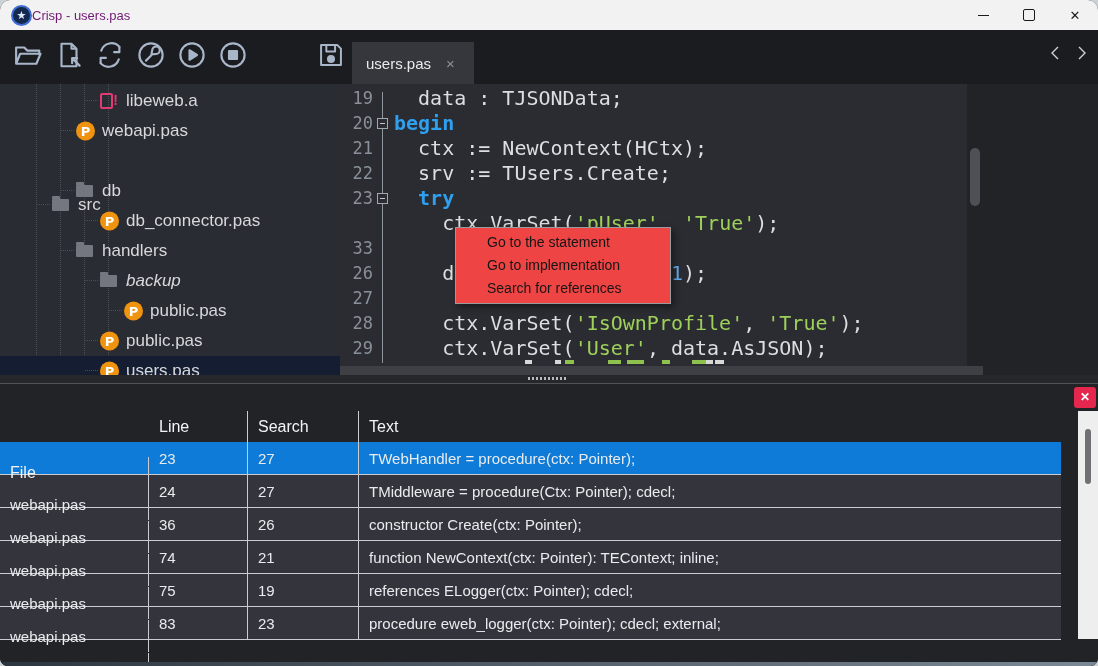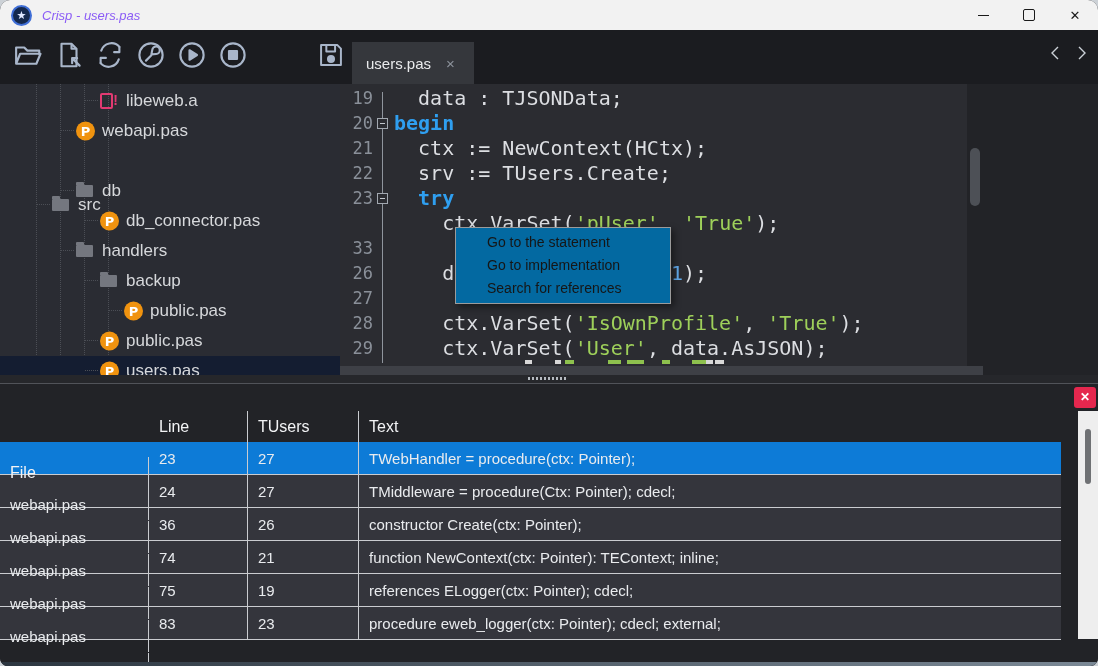--- a/index.html
+++ b/index.html
@@ -1,21 +1,21 @@
 <!DOCTYPE html>
 <html><head>
 <meta charset="utf-8">
 <style>
   html,body{margin:0;padding:0;background:#ccd1d6;font-family:"Liberation Sans",sans-serif;}
   .window{position:relative;width:1098px;height:666px;margin:0 auto;border-radius:10px 10px 8px 8px;overflow:hidden;background:#222327;}
 
   
   .titlebar{position:absolute;top:0;left:0;right:0;height:30px;background:#f2f2f2;display:flex;align-items:center;}
   .logo{width:21px;height:21px;border-radius:50%;background:#14294e;border:2px solid #3f6ed6;box-sizing:border-box;margin-left:11px;color:#dfe8ff;font-size:11px;line-height:17px;text-align:center;}
-  .title{margin-left:10px;font-size:13px;color:#8b5cf6;font-style:italic;}
+  .title{font-size:13px;color:#701a75;}
   .win-controls{margin-left:auto;display:flex;height:100%;}
   .wbtn{width:46px;display:flex;align-items:center;justify-content:center;}
   .g-minimize{width:11px;height:1px;background:#1a1a1a;}
   .g-maximize{width:10px;height:10px;border:1px solid #1a1a1a;border-radius:2px;}
   .g-close::after{content:"\2715";font-size:13px;color:#1a1a1a;}
 
   
   .toolbar{position:absolute;top:30px;left:0;right:0;height:54px;background:#1b1c20;display:flex;align-items:center;}
   .tbtn{width:40px;height:42px;display:flex;align-items:center;justify-content:center;margin-left:1px;}
   .tbtn:first-child{margin-left:8px;}
@@ -55,21 +55,21 @@
   .kw{color:#2f9ff0;font-weight:600;}
   .str{color:#9ed05a;}
   .num{color:#64aef0;}
   .sliver{position:absolute;top:276px;left:0;height:5px;}
   .sliver i{position:absolute;top:0;height:4px;display:block;}
   .hscroll{position:absolute;left:0;right:0;bottom:0;height:9px;background:#3e4046;}
   .vscroll{position:absolute;right:0;top:0;width:16px;bottom:9px;background:#222327;}
   .vthumb{position:absolute;left:3px;top:64px;width:10px;height:58px;background:#4d5056;border-radius:5px;}
 
   
-  .ctxmenu{position:absolute;left:455px;top:227px;width:216px;background:#0369a1;border:1px solid #9b9b9b;box-shadow:3px 3px 7px rgba(0,0,0,.45);padding:3px 0;z-index:10;box-sizing:border-box;}
+  .ctxmenu{position:absolute;left:455px;top:227px;width:216px;background:#ef4444;border:1px solid #9b9b9b;box-shadow:3px 3px 7px rgba(0,0,0,.45);padding:3px 0;z-index:10;box-sizing:border-box;}
   .mitem{height:23px;line-height:23px;padding-left:31px;font-size:14px;color:#161616;}
 
   
   .splitter{position:absolute;top:375px;left:0;width:100%;height:8px;background:#26272b;}
   .grip{position:absolute;left:528px;top:2px;width:40px;height:3px;background:repeating-linear-gradient(90deg,#b6bbc1 0 2px,transparent 2px 4px);}
 
   
   .panel{position:absolute;top:383px;left:0;right:0;bottom:0;background:#222327;border-top:1px solid #515359;box-sizing:border-box;}
   .pclose{position:absolute;top:3px;left:1074px;width:22px;height:21px;background:#e5274e;border-radius:3px;color:#fff;text-align:center;line-height:21px;font-size:12px;font-weight:700;}
   .rtable{position:absolute;left:0;top:27px;width:1061px;color:#e9ebee;}
@@ -195,21 +195,21 @@
         <div class="titem" style="top: 122px;">
           <span class="guide" style="left: 85px;"></span>
           <span class="ticon pas" style="left: 100px;"></span>
           <span class="tlabel" style="left: 126px; text-align: right;">db_connector.pas</span>
         </div>
         <div class="titem" style="top: 152px;">
           <span class="guide" style="left: 61px;"></span>
           <span class="ticon folder" style="left: 76px;"></span>
           <span class="tlabel" style="left: 102px;">handlers</span>
         </div>
-        <div class="titem" style="top: 182px;">
+        <div class="titem" style="top: 182px; font-style: italic;">
           <span class="guide" style="left: 85px;"></span>
           <span class="ticon folder" style="left: 100px;"></span>
           <span class="tlabel" style="left: 126px;">backup</span>
         </div>
         <div class="titem" style="top: 212px;">
           <span class="guide" style="left: 109px;"></span>
           <span class="ticon pas" style="left: 124px;"></span>
           <span class="tlabel" style="left: 150px;">public.pas</span>
         </div>
         <div class="titem" style="top: 242px;">
@@ -314,21 +314,21 @@
   <div class="splitter">
     <div class="grip"></div>
   </div>
 
   <div class="panel">
     <div class="pclose">✕</div>
     <div class="rtable" id="results-table">
         <div class="trow thead">
           <div class="tcell c0">File</div>
           <div class="tcell c1">Line</div>
-          <div class="tcell c2">TUsers</div>
+          <div class="tcell c2">Search</div>
           <div class="tcell c3">Text</div>
         </div>
         <div class="trow sel">
           <div class="tcell c0">webapi.pas</div>
           <div class="tcell c1">23</div>
           <div class="tcell c2">27</div>
           <div class="tcell c3">TWebHandler = procedure(ctx: Pointer);</div>
         </div>
         <div class="trow">
           <div class="tcell c0">webapi.pas</div>

